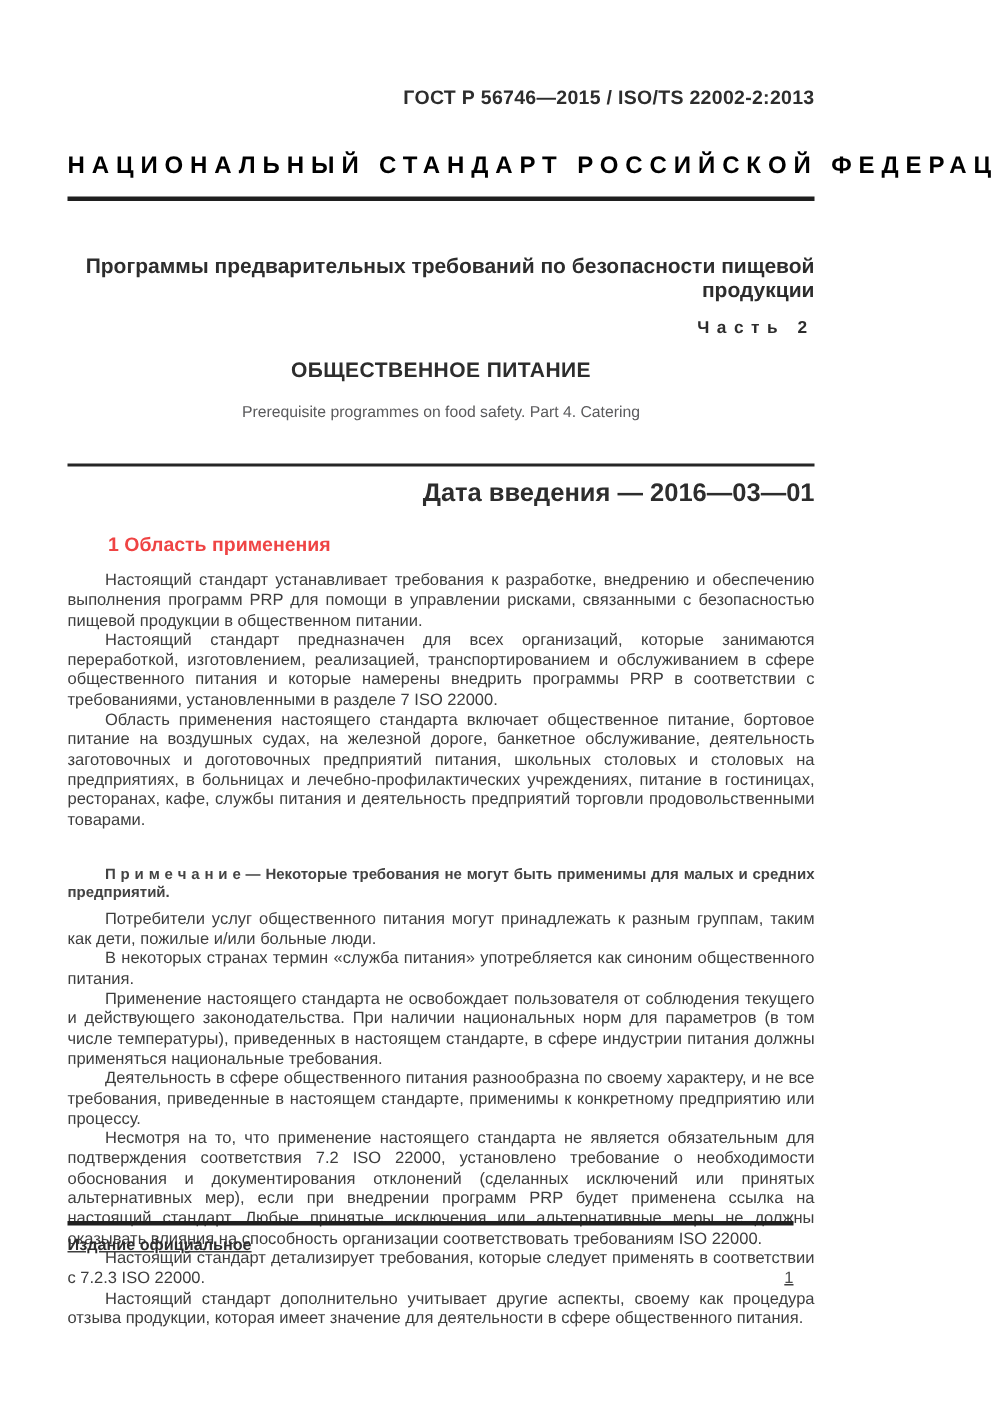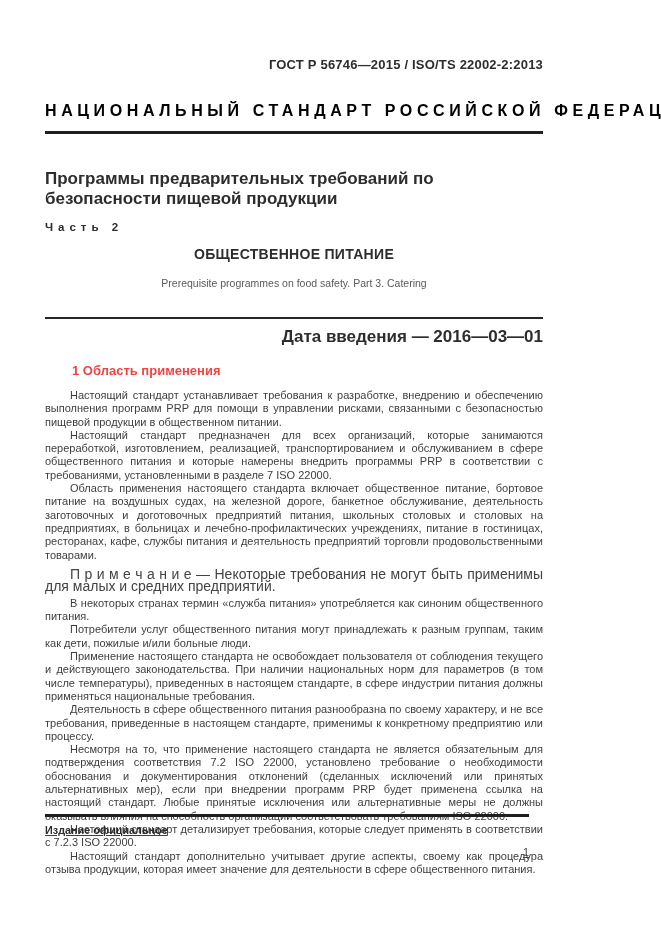--- a/index.html
+++ b/index.html
@@ -42,28 +42,28 @@
     white-space: nowrap;
   }
   .rule-thick {
     margin-top: 11px;
     height: 3px;
     background: #1f1f1f;
   }
   
   .title-main {
     margin-top: 35px;
-    text-align: left;
-    font-size: 17px;
+    text-align: right;
+    font-size: 14px;
     font-weight: bold;
     color: #2d2d2d;
   }
   .title-part {
     margin-top: 12px;
-    text-align: left;
+    text-align: right;
     font-size: 11.5px;
     font-weight: bold;
     color: #2d2d2d;
     letter-spacing: 5px;
   }
   .title-sub {
     margin-top: 13px;
     text-align: center;
     font-size: 14px;
     font-weight: bold;
@@ -102,24 +102,25 @@
   }
   .section-body p {
     margin: 0;
     font-size: 11px;
     line-height: 13.3px;
     text-align: justify;
     text-indent: 25px;
     color: #3e3e3e;
   }
   .section-body p.note {
-    font-size: 14px;
+    font-size: 10px;
     line-height: 12px;
-    margin: 6px 0 5px 0;
+    margin: 24px 0 5px 0;
     color: #434343;
+    font-weight: bold;
   }
   
   .footer {
     position: absolute;
     left: 45px;
     right: 96px;
     top: 814px;
     text-decoration: underline;
   }
   .footer-rule {
@@ -149,35 +150,35 @@
   <div class="std-type">НАЦИОНАЛЬНЫЙ СТАНДАРТ РОССИЙСКОЙ ФЕДЕРАЦИИ</div>
 
   <div class="rule-thick"></div>
 
   <div class="title-main">Программы предварительных требований по безопасности пищевой продукции</div>
 
   <div class="title-part">Часть 2</div>
 
   <div class="title-sub">ОБЩЕСТВЕННОЕ ПИТАНИЕ</div>
 
-  <div class="title-en">Prerequisite programmes on food safety. Part 3. Catering</div>
+  <div class="title-en">Prerequisite programmes on food safety. Part 4. Catering</div>
 
   <div class="rule-thin"></div>
 
   <div class="date-line">Дата введения — 2016—03—01</div>
 
   <div class="section-heading">1 Область применения</div>
 
   <div class="section-body">
       <p class="para">Настоящий стандарт устанавливает требования к разработке, внедрению и обеспечению выполнения программ PRP  для помощи  в управлении рисками, связанными с безопасностью  пищевой  продукции в общественном питании.</p>
       <p class="para">Настоящий стандарт предназначен для всех организаций, которые занимаются переработкой, изготовлением, реализацией, транспортированием и  обслуживанием в сфере общественного  питания и которые намерены внедрить программы PRP в соответствии с требованиями, установленными в разделе 7 ISO 22000.</p>
       <p class="para">Область применения настоящего стандарта включает общественное питание, бортовое питание на воздушных судах, на железной дороге, банкетное обслуживание, деятельность заготовочных и доготовочных предприятий питания, школьных столовых и столовых на предприятиях, в больницах и лечебно-профилактических учреждениях, питание в гостиницах, ресторанах, кафе, службы питания и деятельность предприятий  торговли продовольственными товарами.</p>
       <p class="note">П р и м е ч а н и е  — Некоторые  требования не могут быть  применимы для малых и средних  предприятий.</p>
+      <p class="para">Потребители  услуг общественного питания могут принадлежать к разным группам, таким как дети, пожилые и/или больные люди.</p>
       <p class="para">В некоторых странах термин «служба питания» употребляется как синоним общественного  питания.</p>
-      <p class="para">Потребители  услуг общественного питания могут принадлежать к разным группам, таким как дети, пожилые и/или больные люди.</p>
       <p class="para">Применение настоящего стандарта не освобождает пользователя от соблюдения текущего и действующего  законодательства.  При наличии национальных норм  для параметров (в том числе температуры), приведенных в настоящем стандарте, в  сфере индустрии питания должны применяться национальные требования.</p>
       <p class="para">Деятельность в сфере общественного  питания разнообразна по своему характеру, и не все требования, приведенные в настоящем стандарте, применимы к  конкретному предприятию или процессу.</p>
       <p class="para">Несмотря на то, что применение настоящего стандарта  не является обязательным для подтверждения соответствия 7.2 ISO 22000, установлено требование о необходимости обоснования и документирования отклонений (сделанных исключений или принятых альтернативных мер), если при внедрении  программ PRP будет применена ссылка на настоящий стандарт. Любые принятые исключения или альтернативные меры не должны оказывать влияния на способность организации соответствовать требованиям ISO 22000.</p>
       <p class="para">Настоящий  стандарт  детализирует  требования,  которые  следует  применять  в  соответствии  с 7.2.3 ISO 22000.</p>
       <p class="para">Настоящий стандарт дополнительно учитывает другие аспекты,  своему как процедура отзыва продукции, которая имеет значение для деятельности в сфере  общественного  питания.</p>
     </div>
 
   <div class="footer">
     <div class="footer-rule"></div>
     <div class="edition-note">Издание официальное</div>

